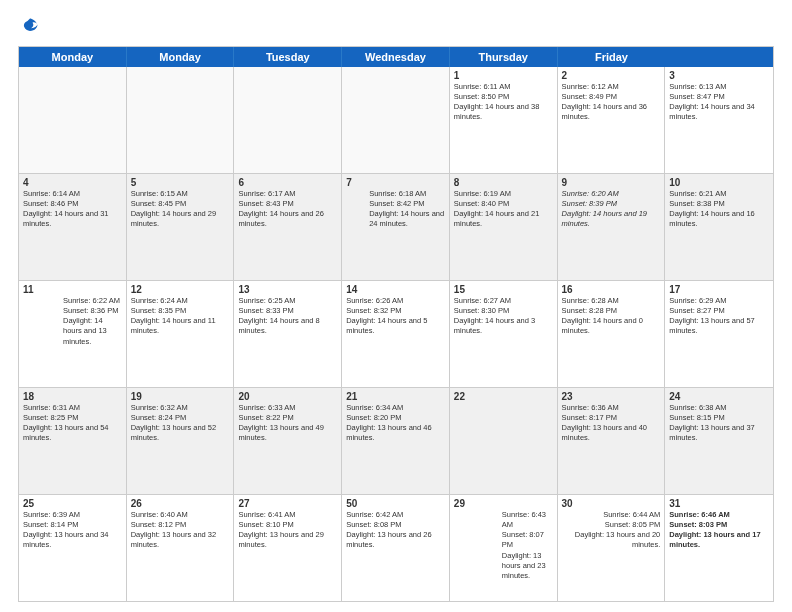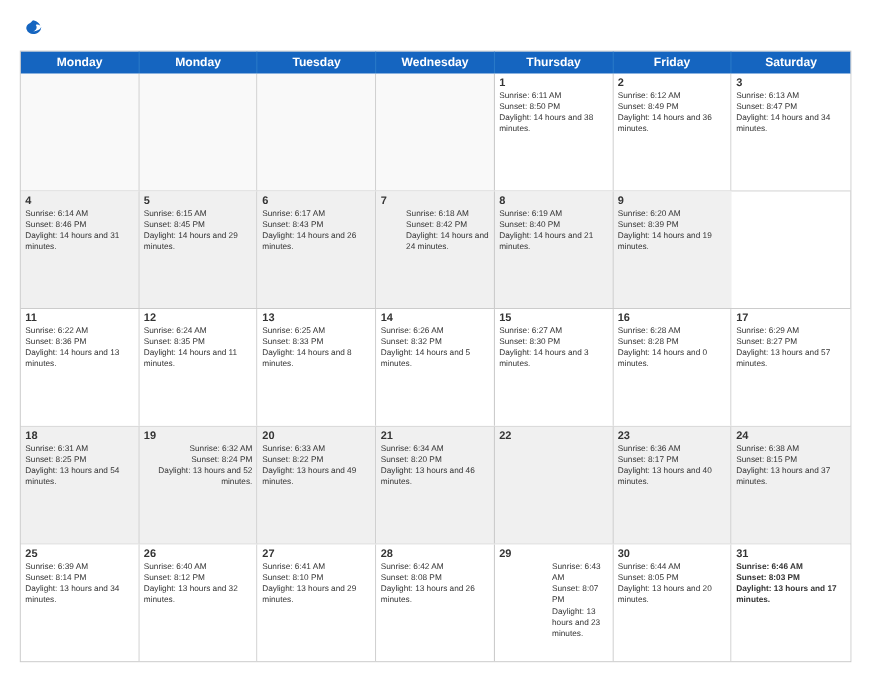--- a/index.html
+++ b/index.html
@@ -137,21 +137,20 @@
   </div>
 
   <div class="calendar">
     <div class="cal-header">
     <div class="cal-header-cell">Monday</div>
         <div class="cal-header-cell">Monday</div>
         <div class="cal-header-cell">Tuesday</div>
         <div class="cal-header-cell">Wednesday</div>
         <div class="cal-header-cell">Thursday</div>
         <div class="cal-header-cell">Friday</div>
-        <div class="cal-header-cell">Saturday</div>
       </div>
     <div class="cal-body">
     <div class="cal-row">
           <div class="cal-cell empty"></div>
           <div class="cal-cell empty"></div>
           <div class="cal-cell empty"></div>
           <div class="cal-cell empty"></div>
           <div class="cal-cell">
             <span class="day-num">1</span>
             <div class="cell-info" style="white-space: pre-line;">Sunrise: 6:11 AM
@@ -197,29 +196,35 @@
 Daylight: 14 hours and 24 minutes.</div>
           </div>
           <div class="cal-cell shaded">
             <span class="day-num">8</span>
             <div class="cell-info" style="white-space: pre-line;">Sunrise: 6:19 AM
 Sunset: 8:40 PM
 Daylight: 14 hours and 21 minutes.</div>
           </div>
           <div class="cal-cell shaded">
             <span class="day-num">9</span>
-            <div class="cell-info" style="white-space: pre-line;">Sunrise: 6:20 AM
+            <div class="cell-info" style="white-space: pre-line; font-style: italic;">Sunrise: 6:20 AM
 Sunset: 8:39 PM
 Daylight: 14 hours and 19 minutes.</div>
           </div>
+          <div class="cal-cell shaded">
+            <span class="day-num">10</span>
+            <div class="cell-info" style="white-space: pre-line;">Sunrise: 6:21 AM
+Sunset: 8:38 PM
+Daylight: 14 hours and 16 minutes.</div>
+          </div>
         </div>
         <div class="cal-row">
           <div class="cal-cell">
             <span class="day-num">11</span>
-            <div class="cell-info" style="white-space: pre-line;">Sunrise: 6:22 AM
+            <div class="cell-info" style="white-space: pre-line; margin-left: 40px;">Sunrise: 6:22 AM
 Sunset: 8:36 PM
 Daylight: 14 hours and 13 minutes.</div>
           </div>
           <div class="cal-cell">
             <span class="day-num">12</span>
             <div class="cell-info" style="white-space: pre-line;">Sunrise: 6:24 AM
 Sunset: 8:35 PM
 Daylight: 14 hours and 11 minutes.</div>
           </div>
           <div class="cal-cell">
@@ -255,21 +260,21 @@
         </div>
         <div class="cal-row">
           <div class="cal-cell shaded">
             <span class="day-num">18</span>
             <div class="cell-info" style="white-space: pre-line;">Sunrise: 6:31 AM
 Sunset: 8:25 PM
 Daylight: 13 hours and 54 minutes.</div>
           </div>
           <div class="cal-cell shaded">
             <span class="day-num">19</span>
-            <div class="cell-info" style="white-space: pre-line; text-align: right;">Sunrise: 6:32 AM
+            <div class="cell-info" style="white-space: pre-line;">Sunrise: 6:32 AM
 Sunset: 8:24 PM
 Daylight: 13 hours and 52 minutes.</div>
           </div>
           <div class="cal-cell shaded">
             <span class="day-num">20</span>
             <div class="cell-info" style="white-space: pre-line;">Sunrise: 6:33 AM
 Sunset: 8:22 PM
 Daylight: 13 hours and 49 minutes.</div>
           </div>
           <div class="cal-cell shaded">
@@ -307,34 +312,34 @@
 Sunset: 8:12 PM
 Daylight: 13 hours and 32 minutes.</div>
           </div>
           <div class="cal-cell">
             <span class="day-num">27</span>
             <div class="cell-info" style="white-space: pre-line;">Sunrise: 6:41 AM
 Sunset: 8:10 PM
 Daylight: 13 hours and 29 minutes.</div>
           </div>
           <div class="cal-cell">
-            <span class="day-num">28</span>
+            <span class="day-num">50</span>
             <div class="cell-info" style="white-space: pre-line;">Sunrise: 6:42 AM
 Sunset: 8:08 PM
 Daylight: 13 hours and 26 minutes.</div>
           </div>
           <div class="cal-cell">
             <span class="day-num">29</span>
             <div class="cell-info" style="white-space: pre-line; margin-left: 48px;">Sunrise: 6:43 AM
 Sunset: 8:07 PM
 Daylight: 13 hours and 23 minutes.</div>
           </div>
           <div class="cal-cell">
             <span class="day-num">30</span>
-            <div class="cell-info" style="white-space: pre-line;">Sunrise: 6:44 AM
+            <div class="cell-info" style="white-space: pre-line; text-align: right;">Sunrise: 6:44 AM
 Sunset: 8:05 PM
 Daylight: 13 hours and 20 minutes.</div>
           </div>
           <div class="cal-cell">
             <span class="day-num">31</span>
             <div class="cell-info" style="white-space: pre-line; font-weight: bold;">Sunrise: 6:46 AM
 Sunset: 8:03 PM
 Daylight: 13 hours and 17 minutes.</div>
           </div>
         </div>

